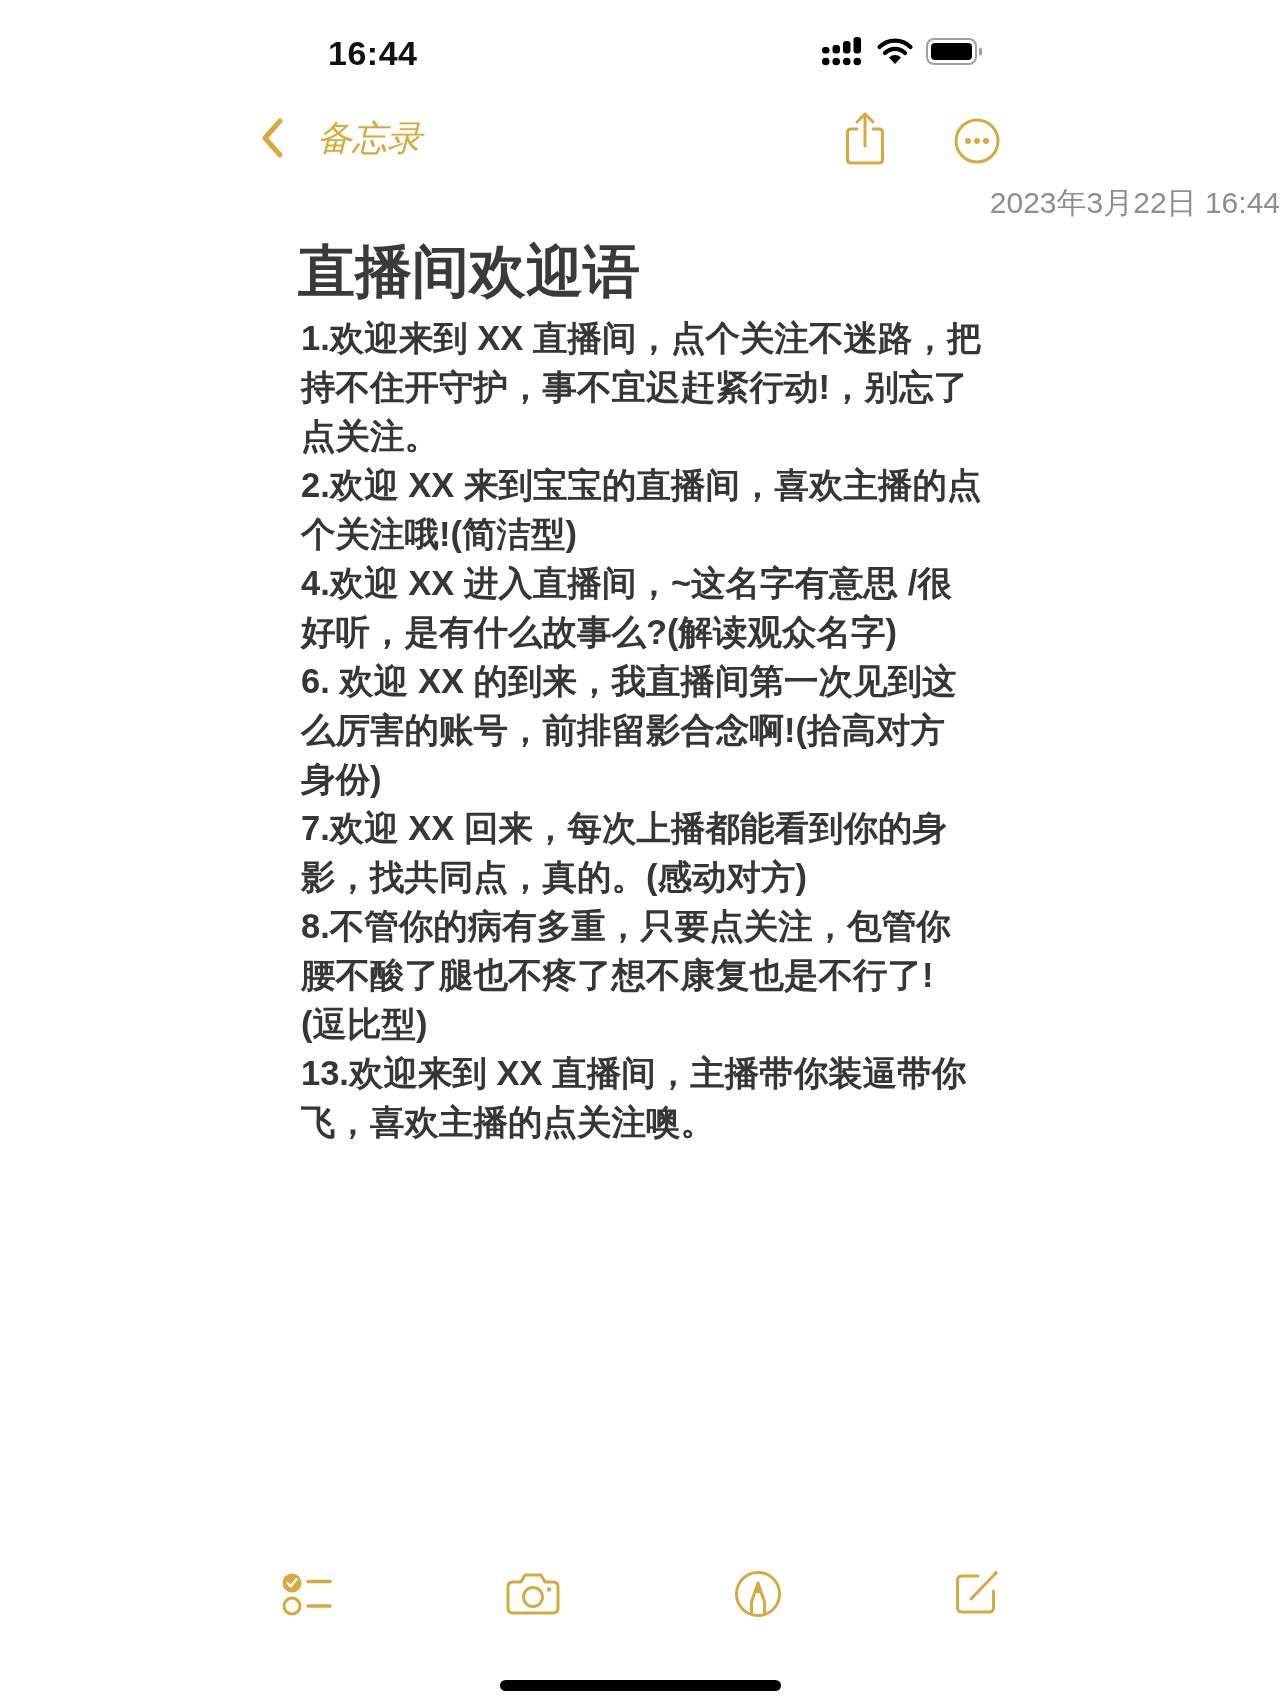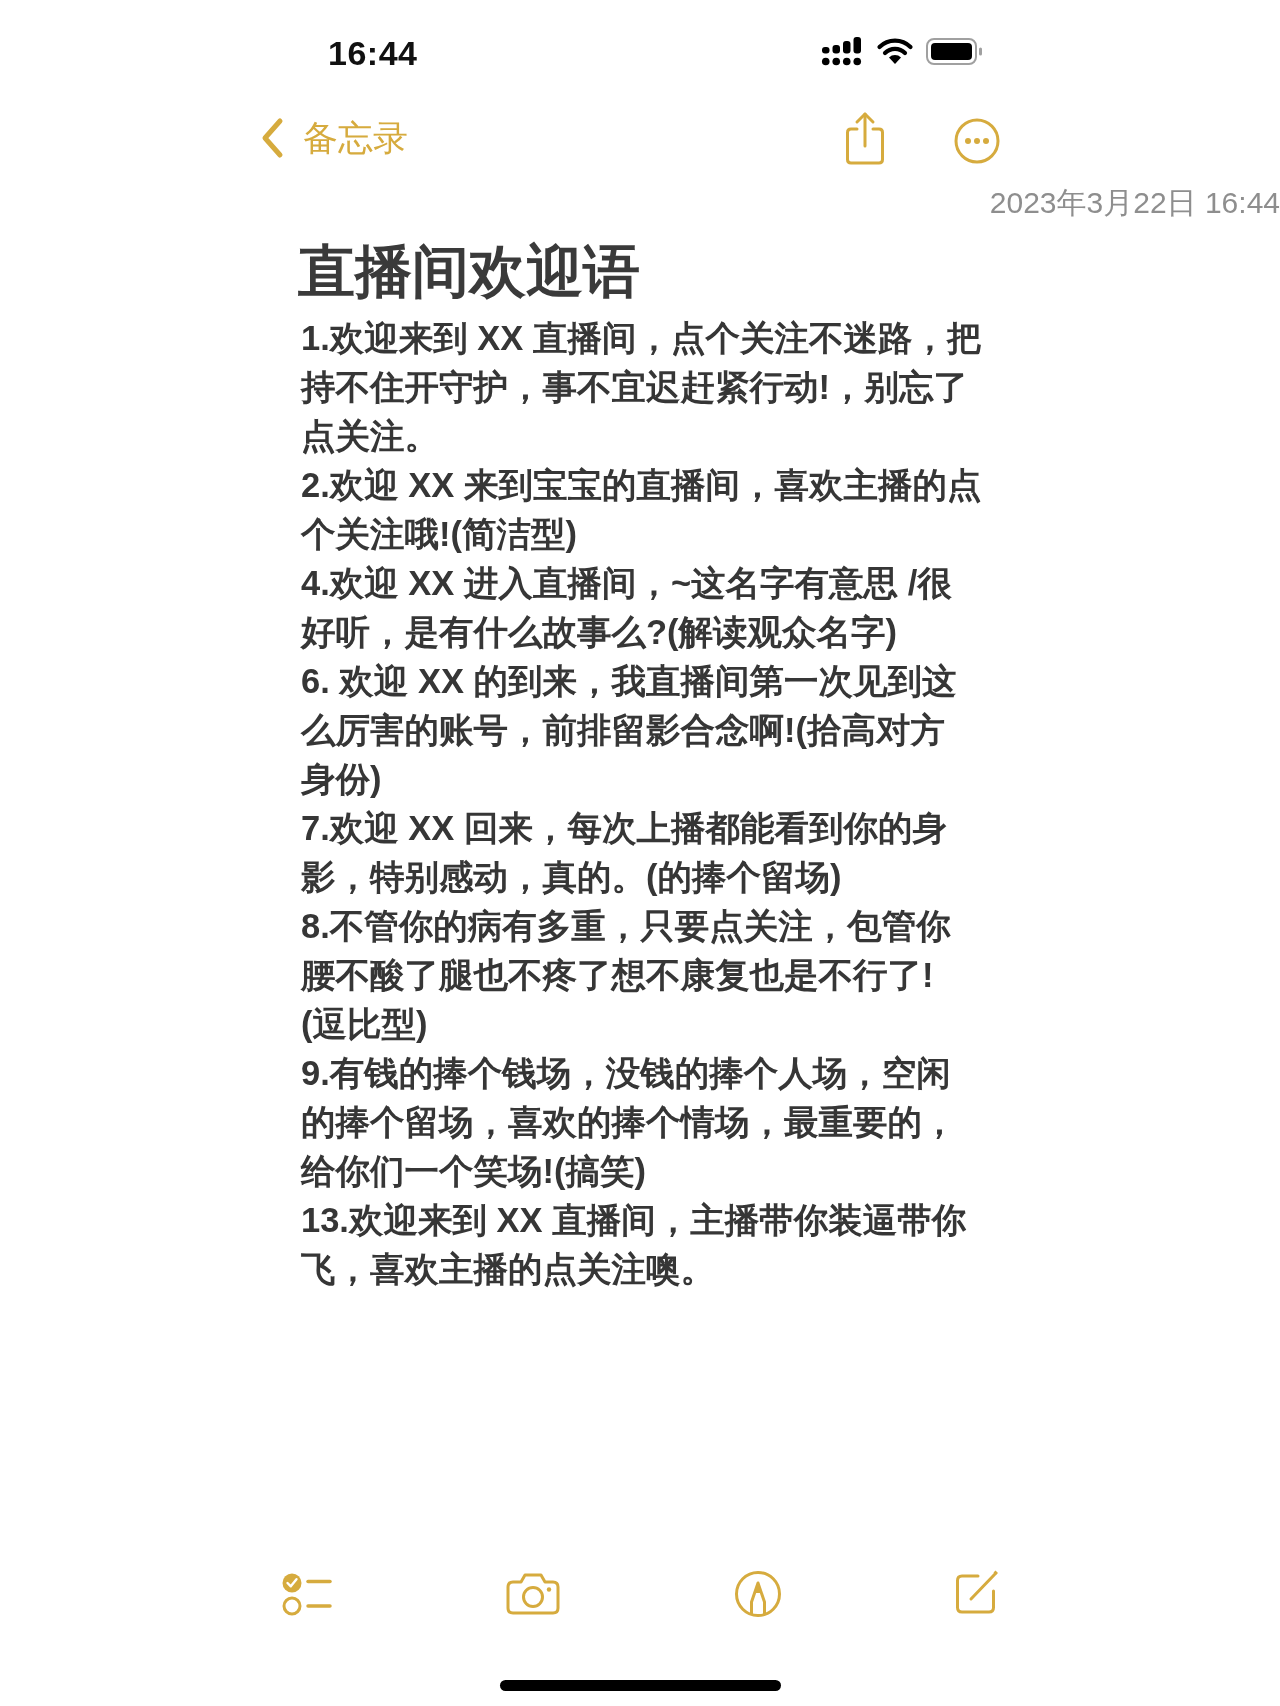--- a/index.html
+++ b/index.html
@@ -36,24 +36,25 @@
     .back-button {
       left: 258px;
       top: 112px;
       height: 52px;
       display: flex;
       align-items: center;
       cursor: pointer;
     }
     .back-chevron { width: 28px; height: 44px; display: block; }
     .back-label {
-      margin-left: 17px;
+      margin-left: 31px;
       font-size: 35px;
       line-height: 40px;
       color: #D6AB3E;
+      font-style: italic;
     }
     .share-button { left: 843px; top: 110px; width: 44px; height: 56px; cursor: pointer; }
     .more-button  { left: 953px; top: 117px; width: 48px; height: 48px; cursor: pointer; }
 
     
     .note-date {
       left: 0;
       width: 1280px;
       top: 185px;
       text-align: right;
@@ -186,31 +187,26 @@
       <div class="note-line">4.欢迎 XX 进入直播间，~这名字有意思 /很</div>
       <div class="note-line">好听，是有什么故事么?(解读观众名字)</div>
     </div>
     <div>
       <div class="note-line">6. 欢迎 XX 的到来，我直播间第一次见到这</div>
       <div class="note-line">么厉害的账号，前排留影合念啊!(拾高对方</div>
       <div class="note-line">身份)</div>
     </div>
     <div>
       <div class="note-line">7.欢迎 XX 回来，每次上播都能看到你的身</div>
-      <div class="note-line">影，特别感动，真的。(的捧个留场)</div>
+      <div class="note-line">影，找共同点，真的。(感动对方)</div>
     </div>
     <div>
       <div class="note-line">8.不管你的病有多重，只要点关注，包管你</div>
       <div class="note-line">腰不酸了腿也不疼了想不康复也是不行了!</div>
       <div class="note-line">(逗比型)</div>
-    </div>
-    <div>
-      <div class="note-line">9.有钱的捧个钱场，没钱的捧个人场，空闲</div>
-      <div class="note-line">的捧个留场，喜欢的捧个情场，最重要的，</div>
-      <div class="note-line">给你们一个笑场!(搞笑)</div>
     </div>
     <div>
       <div class="note-line">13.欢迎来到 XX 直播间，主播带你装逼带你</div>
       <div class="note-line">飞，喜欢主播的点关注噢。</div>
     </div>
   </div>
 </div>
 
 <div class="abs tb-btn tb-checklist">
   <span>

